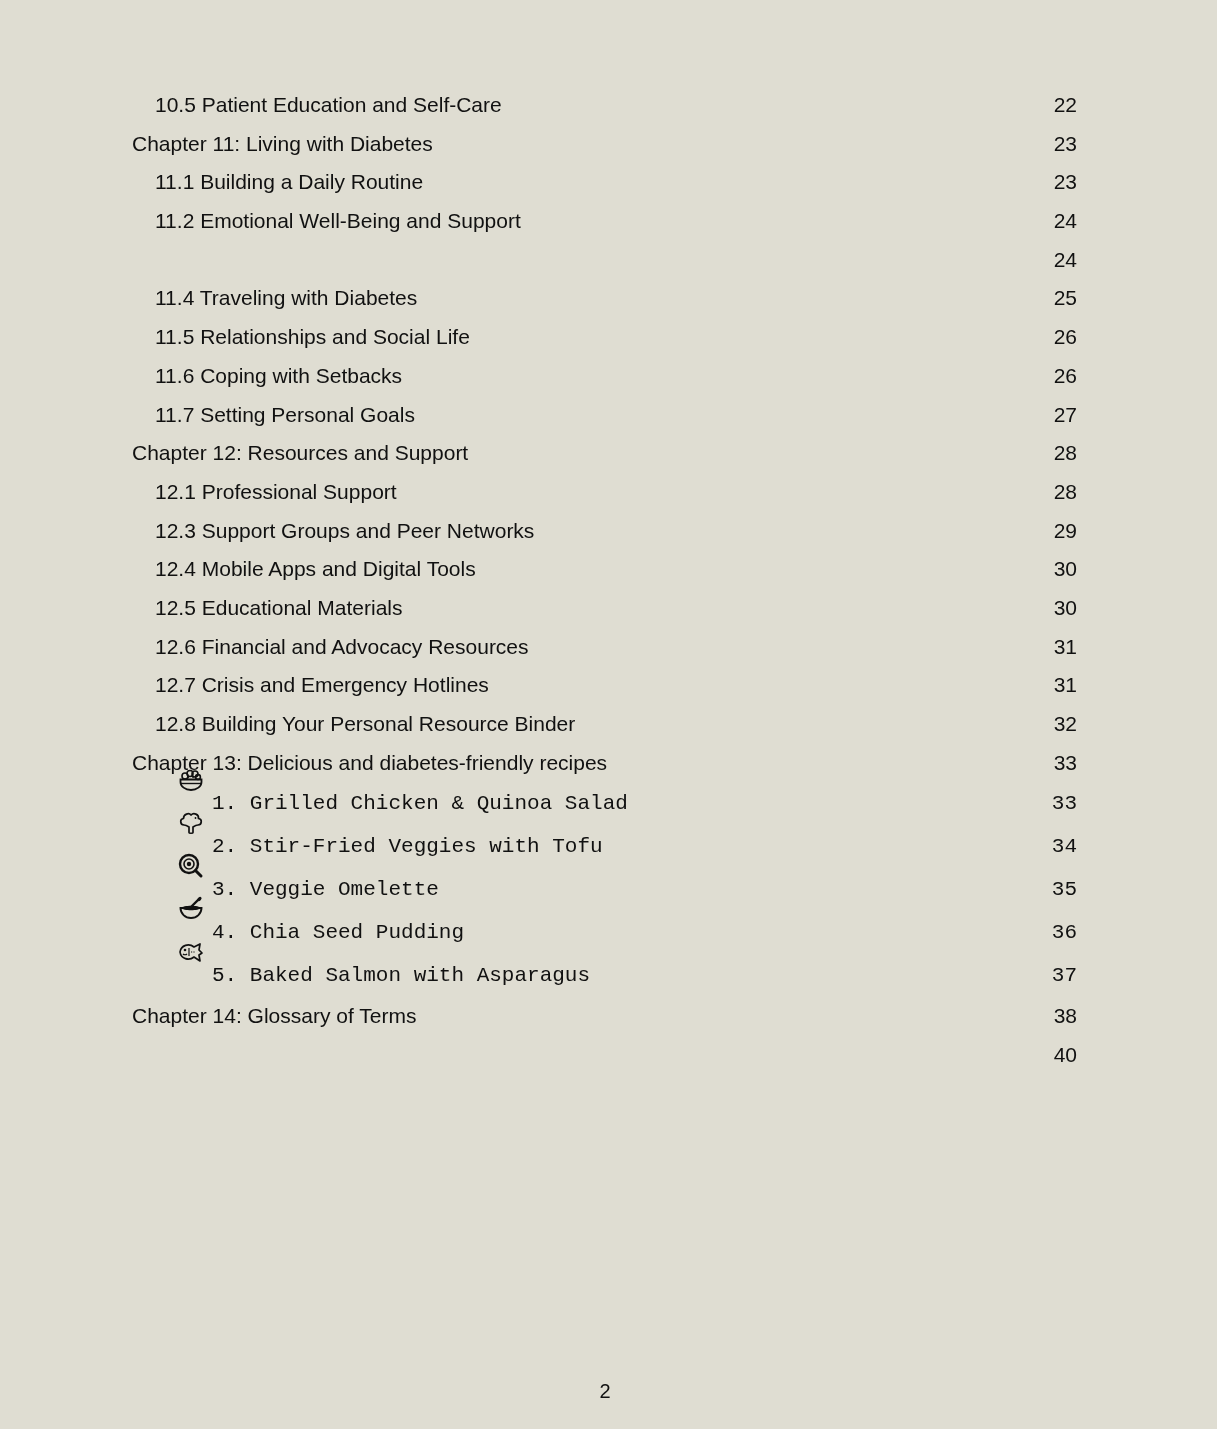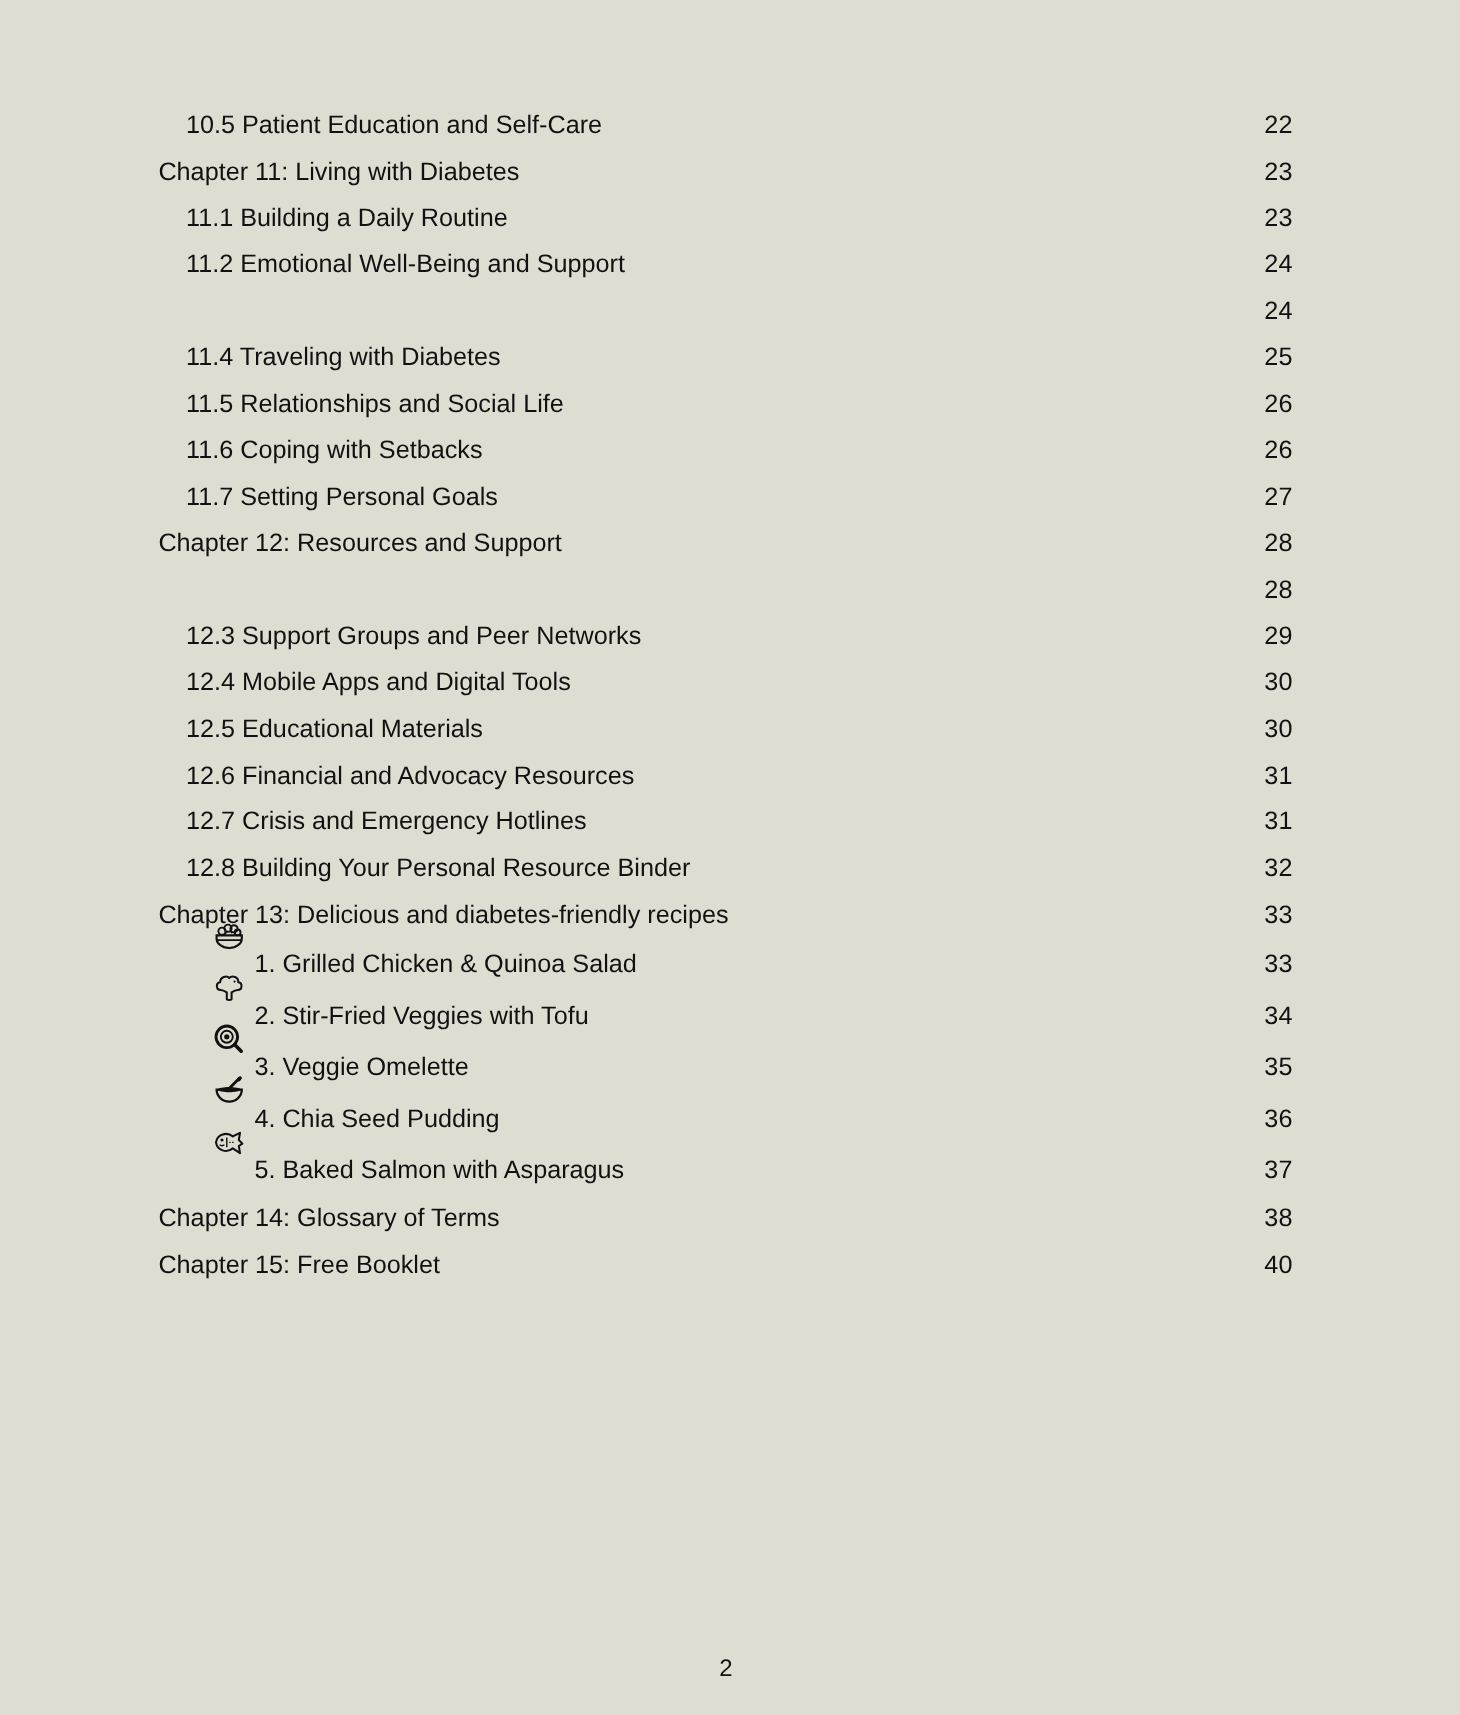--- a/index.html
+++ b/index.html
@@ -28,20 +28,21 @@
       line-height: 38.7px;
       height: 38.7px;
       white-space: nowrap;
     }
     .row.lvl1 { padding-left: 0; }
     .row.lvl2 { padding-left: 23px; }
     .row.recipe {
       padding-left: 46px;
       height: 43px;
       line-height: 43px;
+      font-family: Liberation Mono, monospace;
     }
     .row .label { flex: 0 0 auto; }
     .row .leader {
       flex: 1 1 auto;
       overflow: hidden;
       margin: 0 2px 0 3px;
       position: relative;
     }
     .row .leader::after {
       content: "..................................................................................................................................................................................................................................................................";
@@ -130,20 +131,21 @@
     <span class="page">27</span>
   </div>
 
   <div class="row lvl1">
     <span class="label">Chapter 12: Resources and Support</span>
     <span class="leader"></span>
     <span class="page">28</span>
   </div>
 
   <div class="row lvl2">
+    <span class="label">12.1 Professional Support</span>
     <span class="leader"></span>
     <span class="page">28</span>
   </div>
 
   <div class="row lvl2">
     <span class="label">12.3 Support Groups and Peer Networks</span>
     <span class="leader"></span>
     <span class="page">29</span>
   </div>
 
@@ -256,20 +258,19 @@
     <span class="page">37</span>
   </div>
 
   <div class="row lvl1">
     <span class="label">Chapter 14: Glossary of Terms</span>
     <span class="leader tight"></span>
     <span class="page">38</span>
   </div>
 
   <div class="row lvl1">
-    <span class="label">Chapter 15: Free Booklet</span>
     <span class="leader"></span>
     <span class="page">40</span>
   </div>
 
 </div>
 
 <div class="page-number">2</div>
 
 </body></html>

